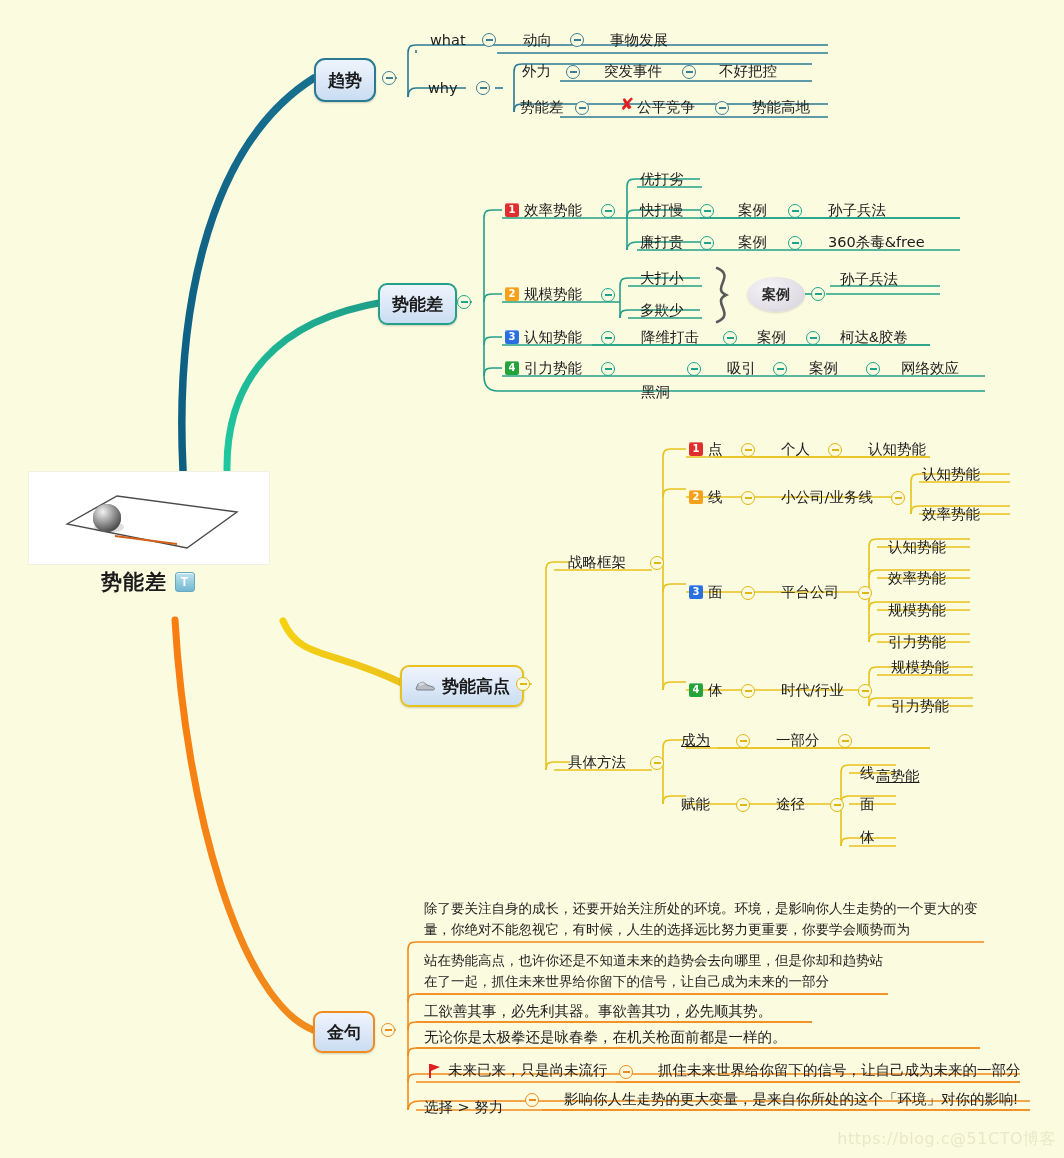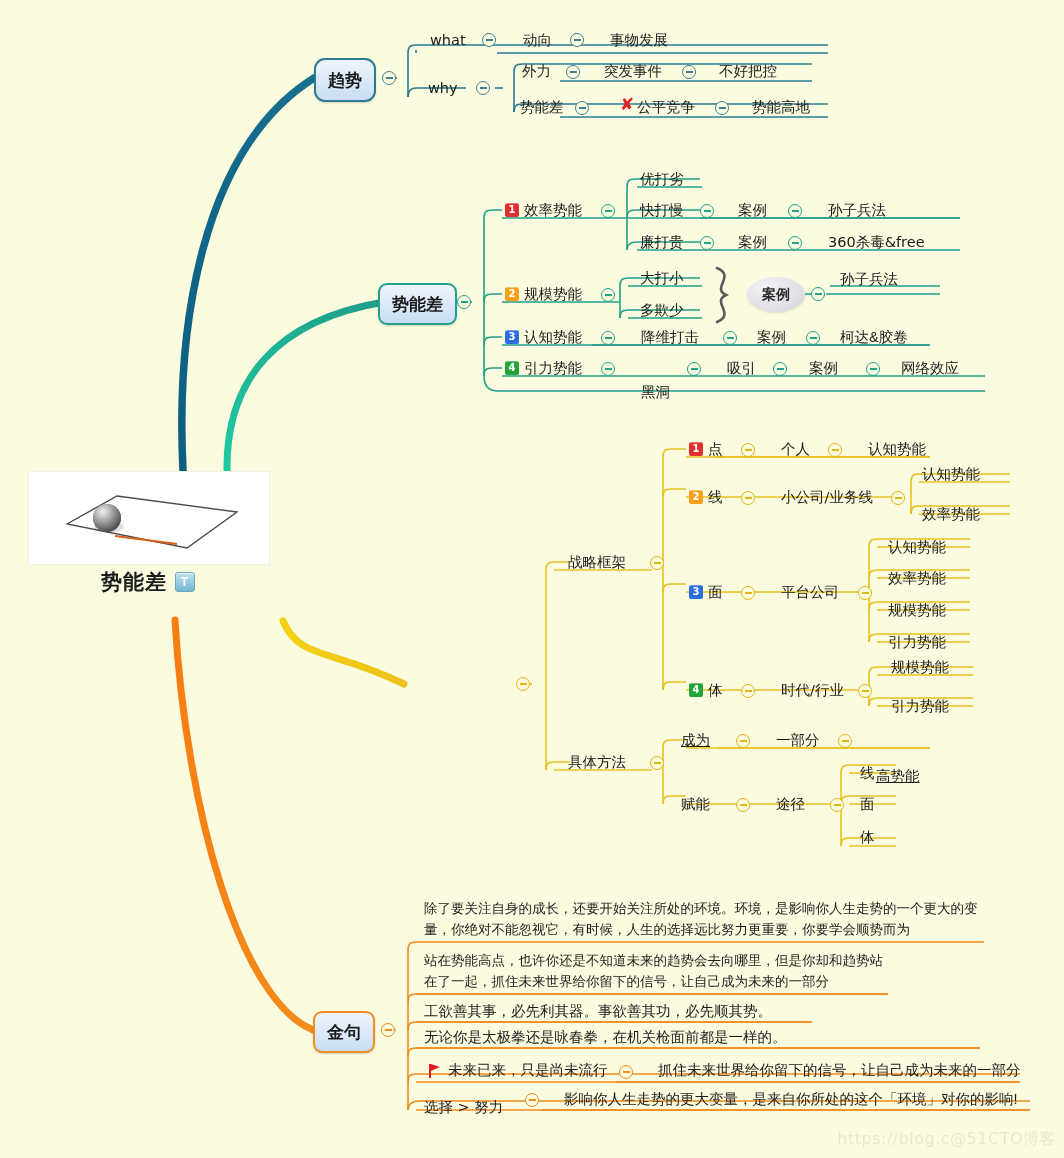--- a/index.html
+++ b/index.html
@@ -307,20 +307,27 @@
   <div class="mbox blue" style="left:314px;top:58px;height:40px;border-radius:11px;">
     <span>趋势</span>
   </div>
   <div class="mini" style="left:382px;top:71px;"></div>
 
   <div class="mbox teal" style="left:378px;top:283px;height:38px;">
     <span>势能差</span>
   </div>
   <div class="mini teal" style="left:457px;top:295px;"></div>
 
+  <div class="mbox yellow" style="left:400px;top:665px;height:38px;">
+    <svg width="22" height="16" viewBox="0 0 22 16">
+      <path d="M2,11 L4,6 L9,4 L13,7 L19,9 C21,9.5 21,12 19,12 L3,12 Z" fill="#b9bec6" stroke="#7c8088" stroke-width="1"></path>
+      <path d="M4,6 L9,4 L11,6 L6,8 Z" fill="#d6dae0"></path>
+    </svg>
+    <span>势能高点</span>
+  </div>
   <div class="mini yellow" style="left:516px;top:677px;"></div>
 
   <div class="mbox orange" style="left:313px;top:1011px;height:38px;">
     <span>金句</span>
   </div>
   <div class="mini orange" style="left:381px;top:1023px;"></div>
 
   <div class="tx lat" style="left:430px;top:32px;">what</div>
   <div class="mini" style="left:482px;top:33px;"></div>
   <div class="tx" style="left:523px;top:32px;">动向</div>

